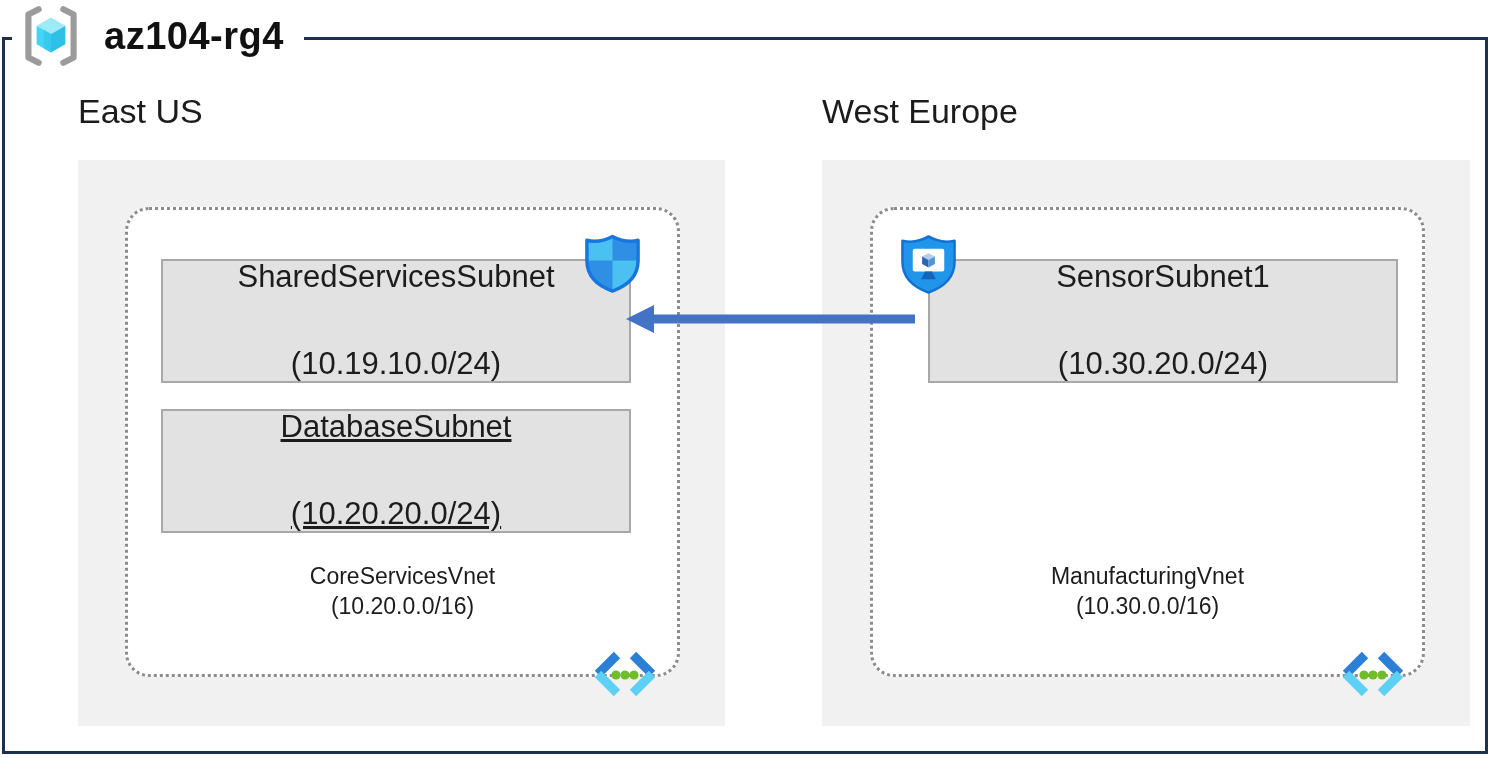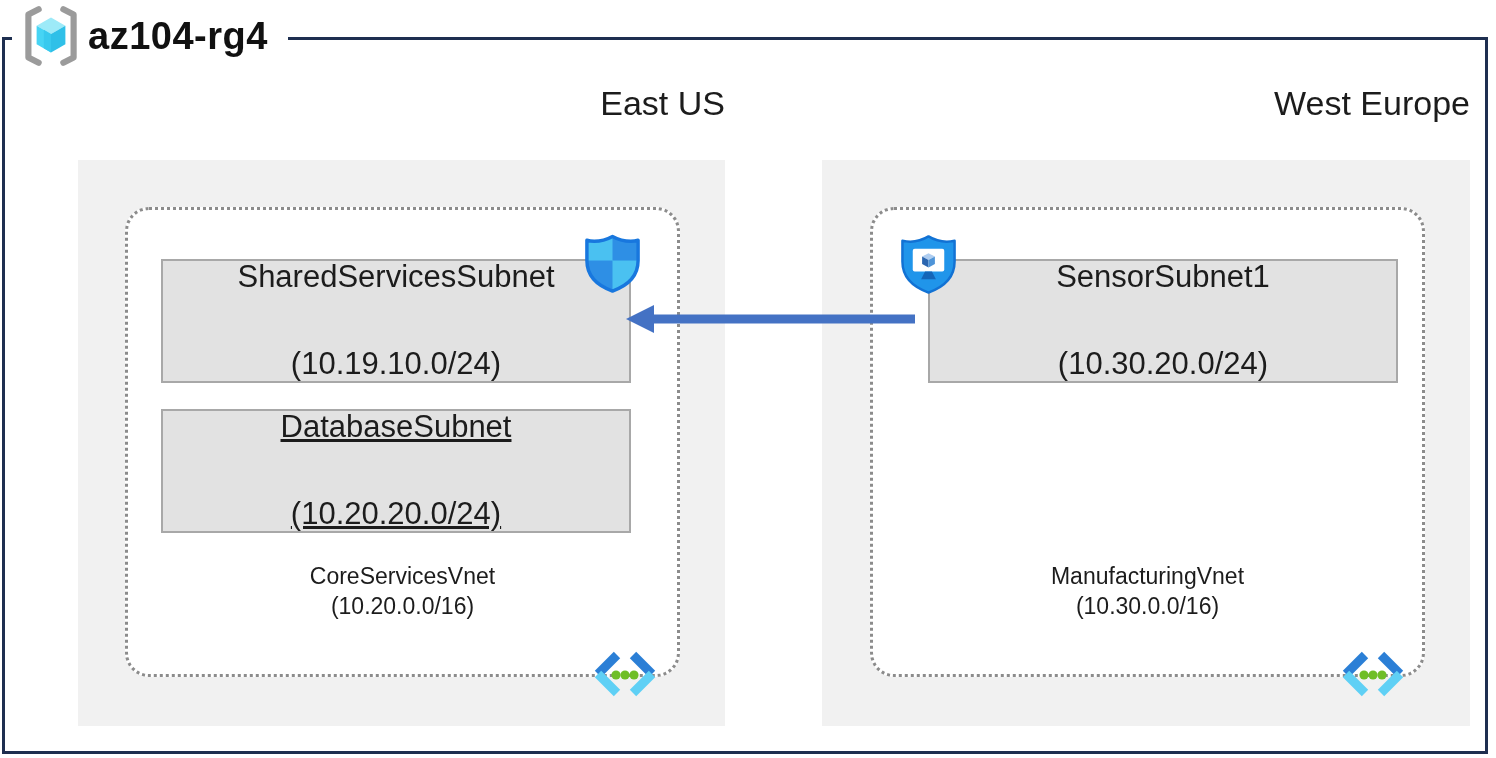--- a/index.html
+++ b/index.html
@@ -8,28 +8,28 @@
 
   .canvas { position:relative; width:1496px; height:758px; background:#ffffff; overflow:hidden; }
 
   .outer-frame {
     position:absolute; left:2px; top:37px; width:1486px; height:717px;
     border:3px solid #1e2f50; background:transparent;
   }
 
   .title-group {
     position:absolute; left:12px; top:4px; height:64px;
-    display:flex; align-items:center; 
+    display:flex; align-items:center; gap:16px;
     background:#ffffff; padding:0 20px 0 2px; z-index:5;
   }
   .title-group .rg-icon { width:74px; height:62px; display:block; }
   .rg-title { font-size:38px; font-weight:bold; color:#111111; letter-spacing:0.5px; }
 
   .region-title {
-    position:absolute; top:84px; text-align:right;
+    position:absolute; top:92px; text-align:left;
     font-size:34px; font-weight:400; color:#1c1c1c;
   }
   .region-title.east { left:78px; width:647px; }
   .region-title.west { left:822px; width:648px; }
 
   .region-box { position:absolute; top:160px; height:566px; background:#f1f1f1; }
   .region-box.east { left:78px; width:647px; }
   .region-box.west { left:822px; width:648px; }
 
   .vnet-boundary {

